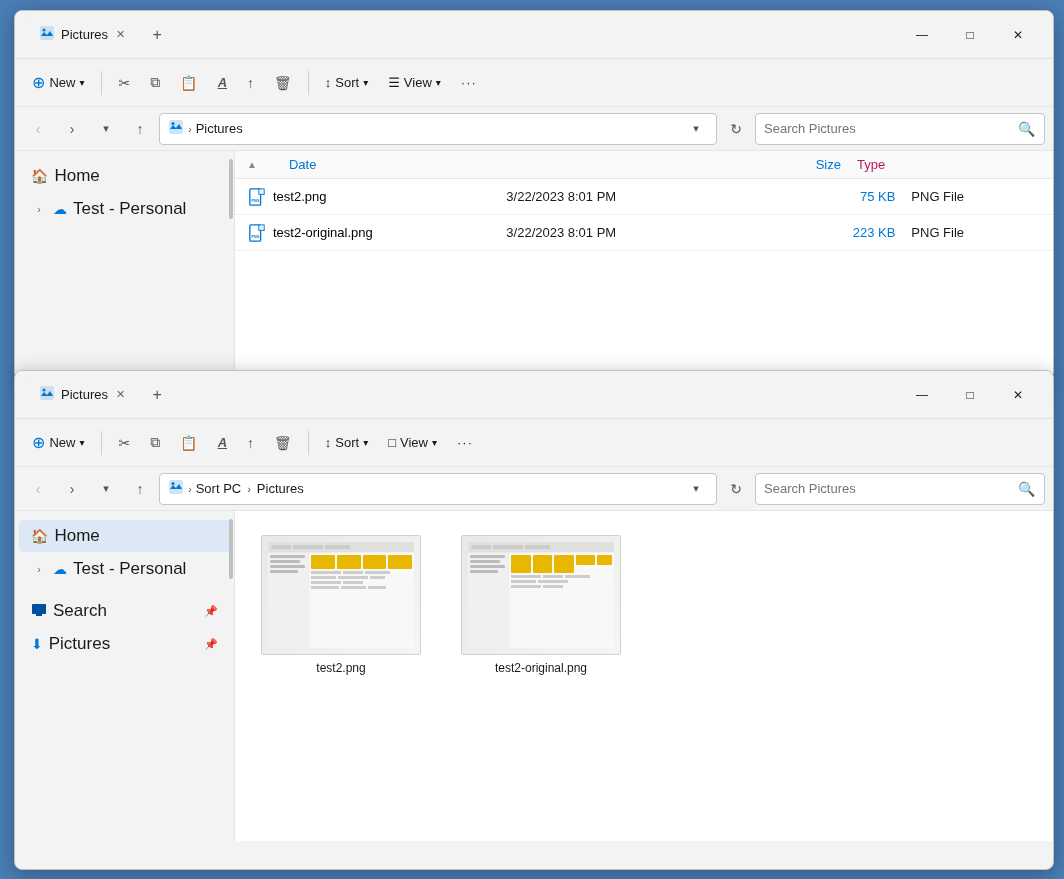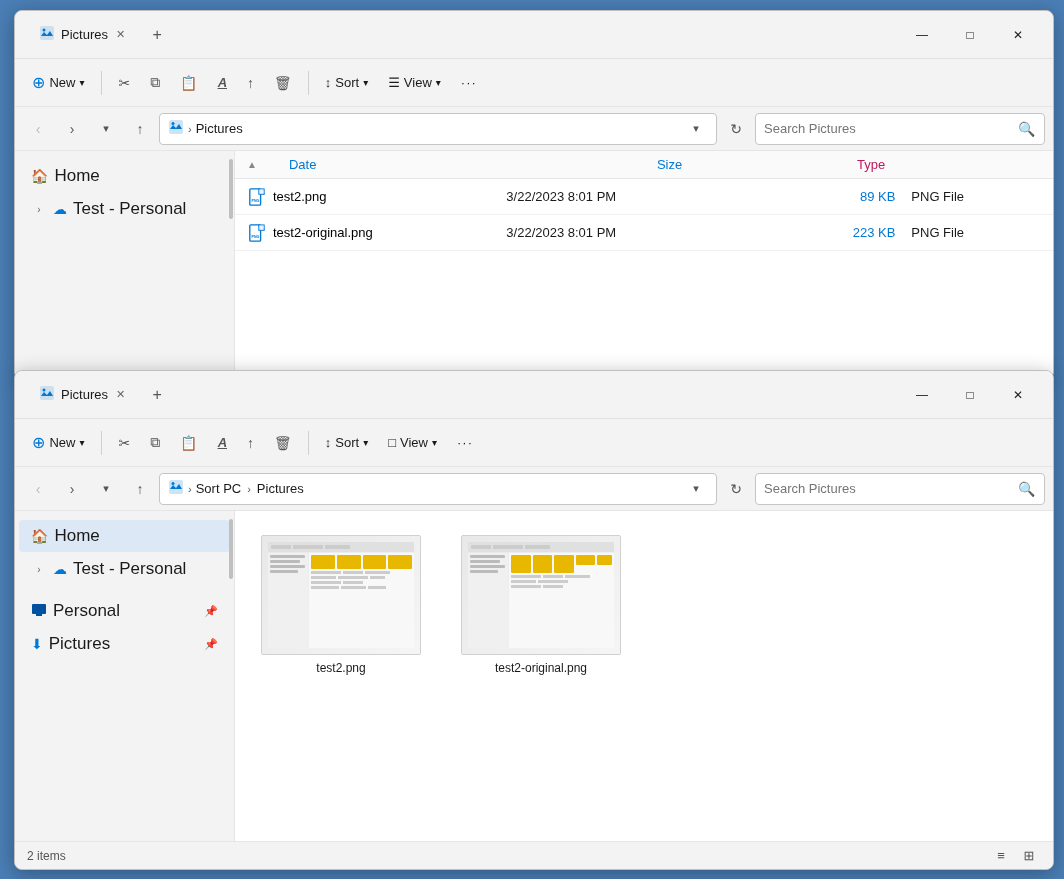--- a/index.html
+++ b/index.html
@@ -339,21 +339,21 @@
     }
 
     .file-sort-up {
       color: #888;
       font-size: 10px;
       margin-right: 4px;
     }
 
     .col-name { flex: 2; color: #0078d4; font-weight: 400; cursor: pointer; }
     .col-date { flex: 2; color: #0078d4; font-weight: 400; cursor: pointer; padding-left: 28px; }
-    .col-size { flex: 1; color: #0078d4; font-weight: 400; cursor: pointer; }
+    .col-size { flex: 1; text-align: right; color: #0078d4; font-weight: 400; cursor: pointer; }
     .col-type { flex: 1; color: #be185d; font-weight: 400; cursor: pointer; padding-left: 16px; }
 
     .file-row {
       display: flex;
       align-items: center;
       height: 36px;
       padding: 0 12px;
       cursor: pointer;
       border-bottom: 1px solid #f0f0f0;
     }
@@ -613,21 +613,21 @@
             <svg width="18" height="20" viewBox="0 0 18 20">
               <rect x="1" y="1" width="12" height="18" rx="1" fill="white" stroke="#0078d4" stroke-width="1.5"></rect>
               <path d="M11 1 L17 7" stroke="#0078d4" stroke-width="1.5"></path>
               <rect x="11" y="1" width="6" height="6" rx="0" fill="#e8f4ff" stroke="#0078d4" stroke-width="1"></rect>
               <text x="3" y="15" font-size="4" fill="#0078d4" font-weight="bold">PNG</text>
             </svg>
           </div>
           <span>test2.png</span>
         </div>
         <span class="file-cell-date">3/22/2023 8:01 PM</span>
-        <span class="file-cell-size">89 KB</span>
+        <span class="file-cell-size">75 KB</span>
         <span class="file-cell-type">PNG File</span>
       </div>
 
       <div class="file-row">
         <div class="file-cell-name">
           <div class="file-icon">
             <svg width="18" height="20" viewBox="0 0 18 20">
               <rect x="1" y="1" width="12" height="18" rx="1" fill="white" stroke="#0078d4" stroke-width="1.5"></rect>
               <path d="M11 1 L17 7" stroke="#0078d4" stroke-width="1.5"></path>
               <rect x="11" y="1" width="6" height="6" rx="0" fill="#e8f4ff" stroke="#0078d4" stroke-width="1"></rect>
@@ -748,21 +748,21 @@
         <span class="sidebar-label">Test - Personal</span>
       </div>
       <div style="height: 8px;"></div>
       <div class="sidebar-item">
         <span class="sidebar-item-icon">
           <svg width="16" height="14" viewBox="0 0 16 14" fill="none">
             <rect x="1" y="1" width="14" height="10" rx="1" fill="#0050a0"></rect>
             <rect x="5" y="11" width="6" height="2" fill="#0050a0"></rect>
           </svg>
         </span>
-        <span class="sidebar-label">Personal</span>
+        <span class="sidebar-label">Search</span>
         <span style="font-size:11px; color:#888;">📌</span>
       </div>
       <div class="sidebar-item">
         <span class="sidebar-item-icon" style="color:#0078d4;">⬇</span>
         <span class="sidebar-label">Pictures</span>
         <span style="font-size:11px; color:#888;">📌</span>
       </div>
       <div class="sidebar-scroll-thumb"></div>
     </div>
 
@@ -863,20 +863,13 @@
                 </div>
               </div>
             </div>
           </div>
         </div>
         <span class="grid-label">test2-original.png</span>
       </div>
     </div>
   </div>
 
-  <div class="status-bar">
-    <span>2 items</span>
-    <div class="status-right">
-      <div class="view-toggle-btn">≡</div>
-      <div class="view-toggle-btn">⊞</div>
-    </div>
-  </div>
 </div>
 
 </body></html>

